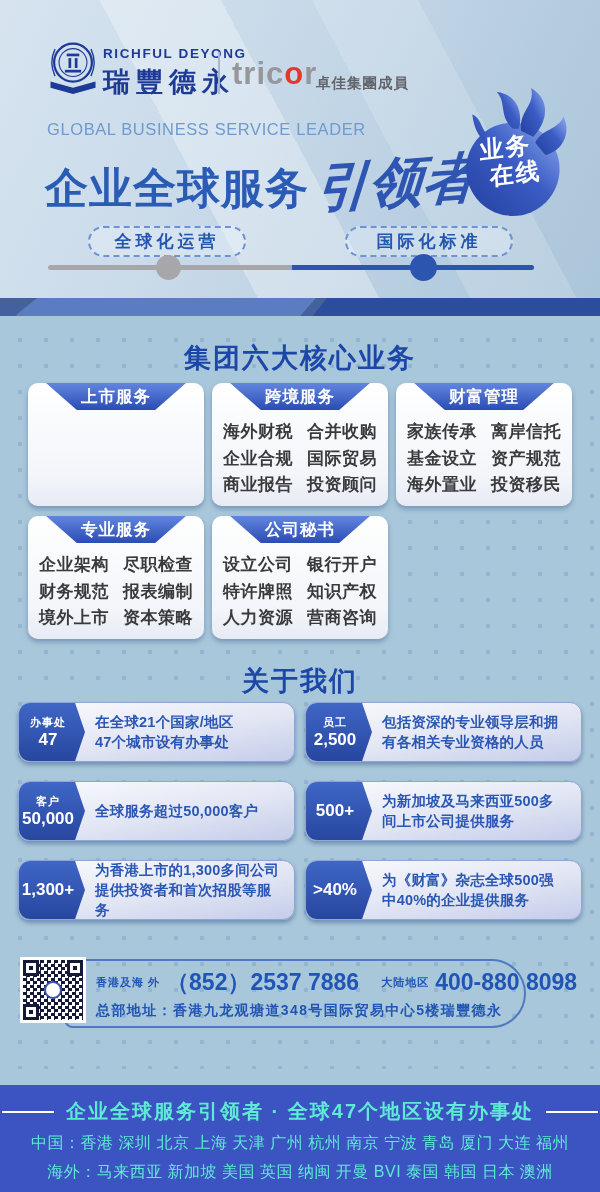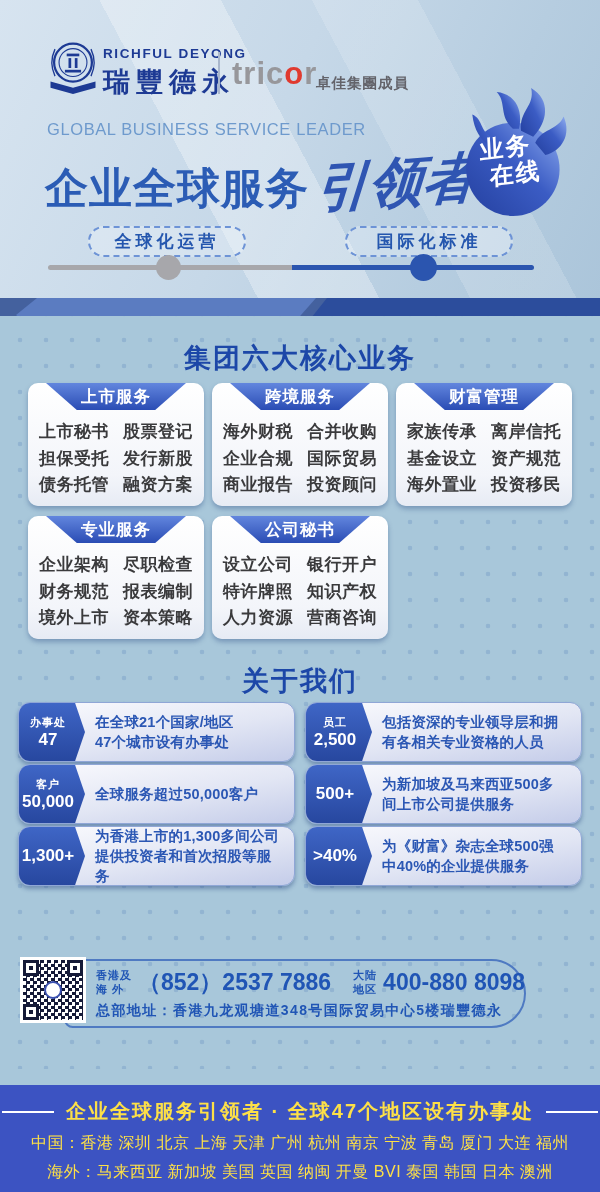--- a/index.html
+++ b/index.html
@@ -68,21 +68,21 @@
     border-radius:10px; box-shadow:0 3px 5px rgba(30,60,120,.35); position:relative; overflow:hidden; }
   .ribbon { position:absolute; top:0; left:50%; transform:translateX(-50%); width:140px; height:27px;
     background:linear-gradient(180deg,#6286de,#2a4cb4); clip-path:polygon(0 0,100% 0,78% 100%,22% 100%);
     color:#fff; font-size:16.5px; font-weight:800; letter-spacing:1px;
     display:flex; justify-content:center; padding-top:3px; }
   .items { position:absolute; top:33px; left:0; right:0; bottom:6px; display:grid;
     grid-template-columns:auto auto; justify-content:center; column-gap:14px;
     align-content:space-evenly; font-size:17px; font-weight:800; color:#3a3a3c; letter-spacing:.5px; }
 
   .stats { position:absolute; top:386px; left:18px; width:564px; display:grid;
-    grid-template-columns:1fr 1fr; gap:2px 10px; }
+    grid-template-columns:1fr 1fr; gap:19px 10px; }
   .stat { height:60px; background:linear-gradient(170deg,#fbfbfe 0%,#e2e6f4 55%,#c4cce9 100%);
     border:1px solid #8fa6d6; border-radius:12px; box-shadow:0 3px 4px rgba(30,60,120,.4);
     display:flex; align-items:center; overflow:hidden; }
   .flag { flex:0 0 66px; height:100%; background:linear-gradient(180deg,#3f66c6,#27479f);
     clip-path:polygon(0 0,85% 0,100% 50%,85% 100%,0 100%);
     color:#fff; display:flex; flex-direction:column; align-items:center; justify-content:center; padding-right:8px; }
   .flag-label { font-size:11px; font-weight:700; letter-spacing:1px; }
   .flag-label:empty { display:none; }
   .flag-value { font-size:17px; font-weight:900; }
   .stat-text { flex:1; padding:0 8px 0 10px; color:#2b57b4; font-weight:800; font-size:14.5px;
@@ -93,28 +93,28 @@
   .qr-pattern { position:relative; width:100%; height:100%;
     background:repeating-conic-gradient(#151a38 0% 25%, #ffffff 0% 50%) 0 0 / 7px 7px; }
   .qr-corner { position:absolute; width:16px; height:16px; border:3px solid #151a38; background:#fff; }
   .qr-corner::after { content:""; position:absolute; inset:3px; background:#151a38; }
   .qr-tl { left:0; top:0; } .qr-tr { right:0; top:0; } .qr-bl { left:0; bottom:0; }
   .qr-logo { position:absolute; left:50%; top:50%; transform:translate(-50%,-50%);
     width:18px; height:18px; border-radius:50%; background:#fff; border:2px solid #3a50b0; }
   .contact-panel { position:absolute; left:64px; top:643px; width:462px; height:69px;
     border:2px solid #4f7ac2; border-radius:10px 40px 40px 10px; padding:6px 8px 0 30px; z-index:1; }
   .phones { display:flex; align-items:center; gap:6px; white-space:nowrap; }
-  .ph-label { display:flex; flex-direction:column; color:#2055b5; font-size:11px; font-weight:800;
+  .ph-label { display:flex; flex-direction:row; color:#2055b5; font-size:11px; font-weight:800;
     line-height:1.2; letter-spacing:1px; }
   .ph-num { color:#2055b5; font-size:23px; font-weight:900; }
   .ph-div { width:3px; height:24px; background:#2055b5; margin:0 5px; border-radius:2px; }
   .address { margin-top:4px; color:#2055b5; font-size:14px; font-weight:800; letter-spacing:1.4px; white-space:nowrap; }
 
   
-  .footer { position:absolute; top:1085px; left:0; width:600px; height:107px; background:#3c53c2; color:#fde047; }
+  .footer { position:absolute; top:1085px; left:0; width:600px; height:107px; background:#3c53c2; color:#5eead4; }
   .f-head { display:flex; align-items:center; justify-content:center; gap:12px; padding-top:13px;
     font-size:20px; font-weight:900; letter-spacing:2px; }
   .f-line { width:52px; height:2px; background:#fff; }
   .f-cities { text-align:center; font-size:16px; font-weight:400; letter-spacing:.5px; margin-top:8px; }
 </style>
 </head>
 <body>
 
 <div id="page">
 
@@ -183,28 +183,20 @@
   </div>
 
   <main class="mid">
     <h2 class="sec-title t1">集团六大核心业务</h2>
 
     <section class="cards">
       <article class="card">
         <div class="ribbon">
             <span>上市服务</span>
           </div>
-        <div class="items">
-          <span>上市秘书</span>
-            <span>股票登记</span>
-          <span>担保受托</span>
-            <span>发行新股</span>
-          <span>债务托管</span>
-            <span>融资方案</span>
-        </div>
       </article>
       <article class="card">
         <div class="ribbon">
             <span>跨境服务</span>
           </div>
         <div class="items">
           <span>海外财税</span>
             <span>合并收购</span>
           <span>企业合规</span>
             <span>国际贸易</span>

